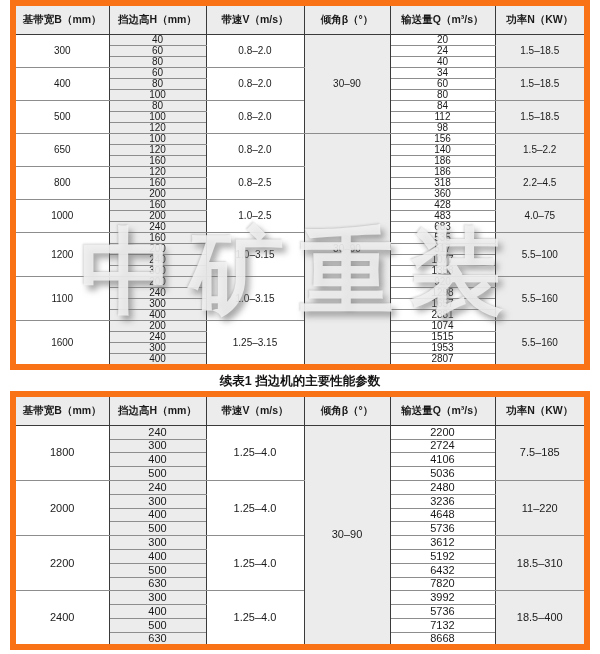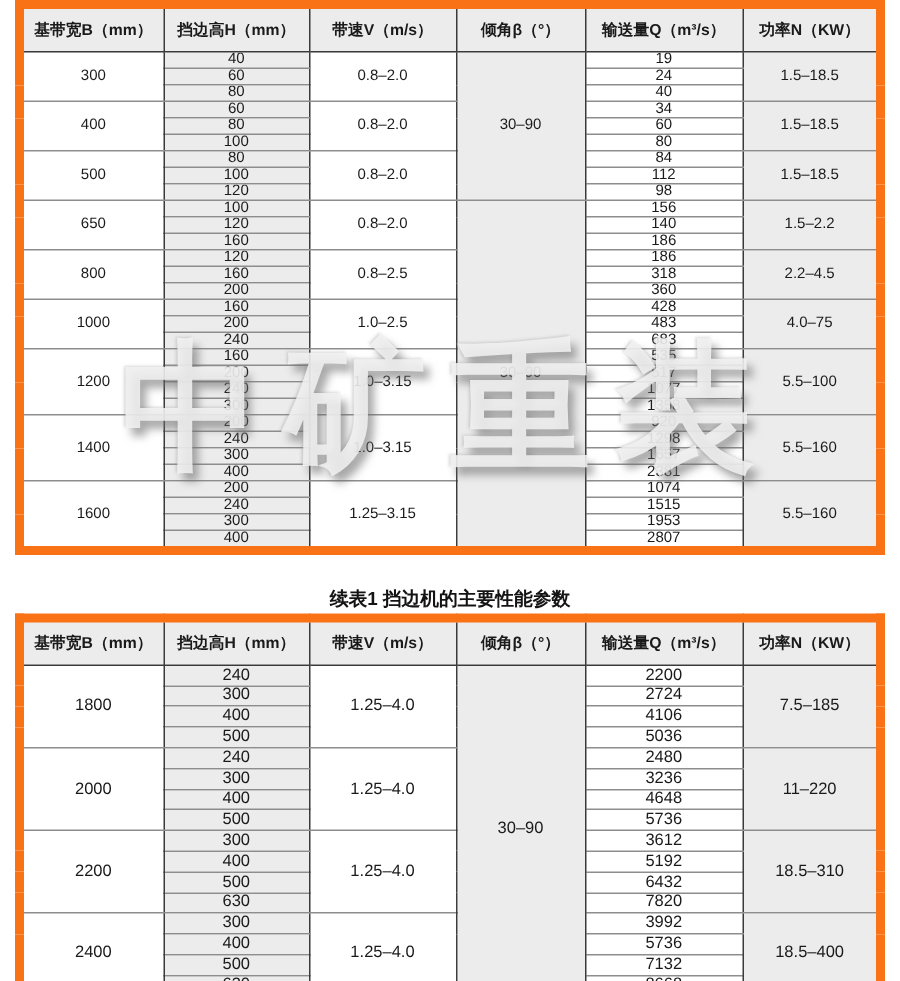--- a/index.html
+++ b/index.html
@@ -12,21 +12,21 @@
     color:#1a1a1a;
   }
   .tbl-title{
     text-align:center;
     font-weight:700;
     font-size:12.5px;
     color:#141414;
     padding:3px 0 2px 0;
     line-height:1.1;
   }
-  .title2{padding-top:23px;}
+  .title2{padding-top:5px;}
   table{
     border-collapse:collapse;
     table-layout:fixed;
     margin:0 auto;
     border:6px solid #f97316;
     background:#ffffff;
   }
   th{
     background:#ececec;
     font-size:10.5px;
@@ -93,21 +93,21 @@
             <th>输送量Q（m³/s）</th>
             <th>功率N（KW）</th>
           </tr>
         </thead>
         <tbody>
           <tr class="group-top">
             <td rowspan="3">300</td>
             <td class="shade">40</td>
             <td rowspan="3">0.8–2.0</td>
             <td class="shade" rowspan="9">30–90</td>
-            <td>19</td>
+            <td>20</td>
             <td class="shade" rowspan="3">1.5–18.5</td>
           </tr>
           <tr>
             <td class="shade">60</td>
             <td>24</td>
           </tr>
           <tr>
             <td class="shade">80</td>
             <td>40</td>
           </tr>
@@ -200,21 +200,21 @@
           </tr>
           <tr>
             <td class="shade">240</td>
             <td>1077</td>
           </tr>
           <tr>
             <td class="shade">300</td>
             <td>1358</td>
           </tr>
           <tr class="group-top">
-            <td rowspan="4">1400</td>
+            <td rowspan="4">1100</td>
             <td class="shade">200</td>
             <td rowspan="4">1.0–3.15</td>
             <td>920</td>
             <td class="shade" rowspan="4">5.5–160</td>
           </tr>
           <tr>
             <td class="shade">240</td>
             <td>1298</td>
           </tr>
           <tr>

